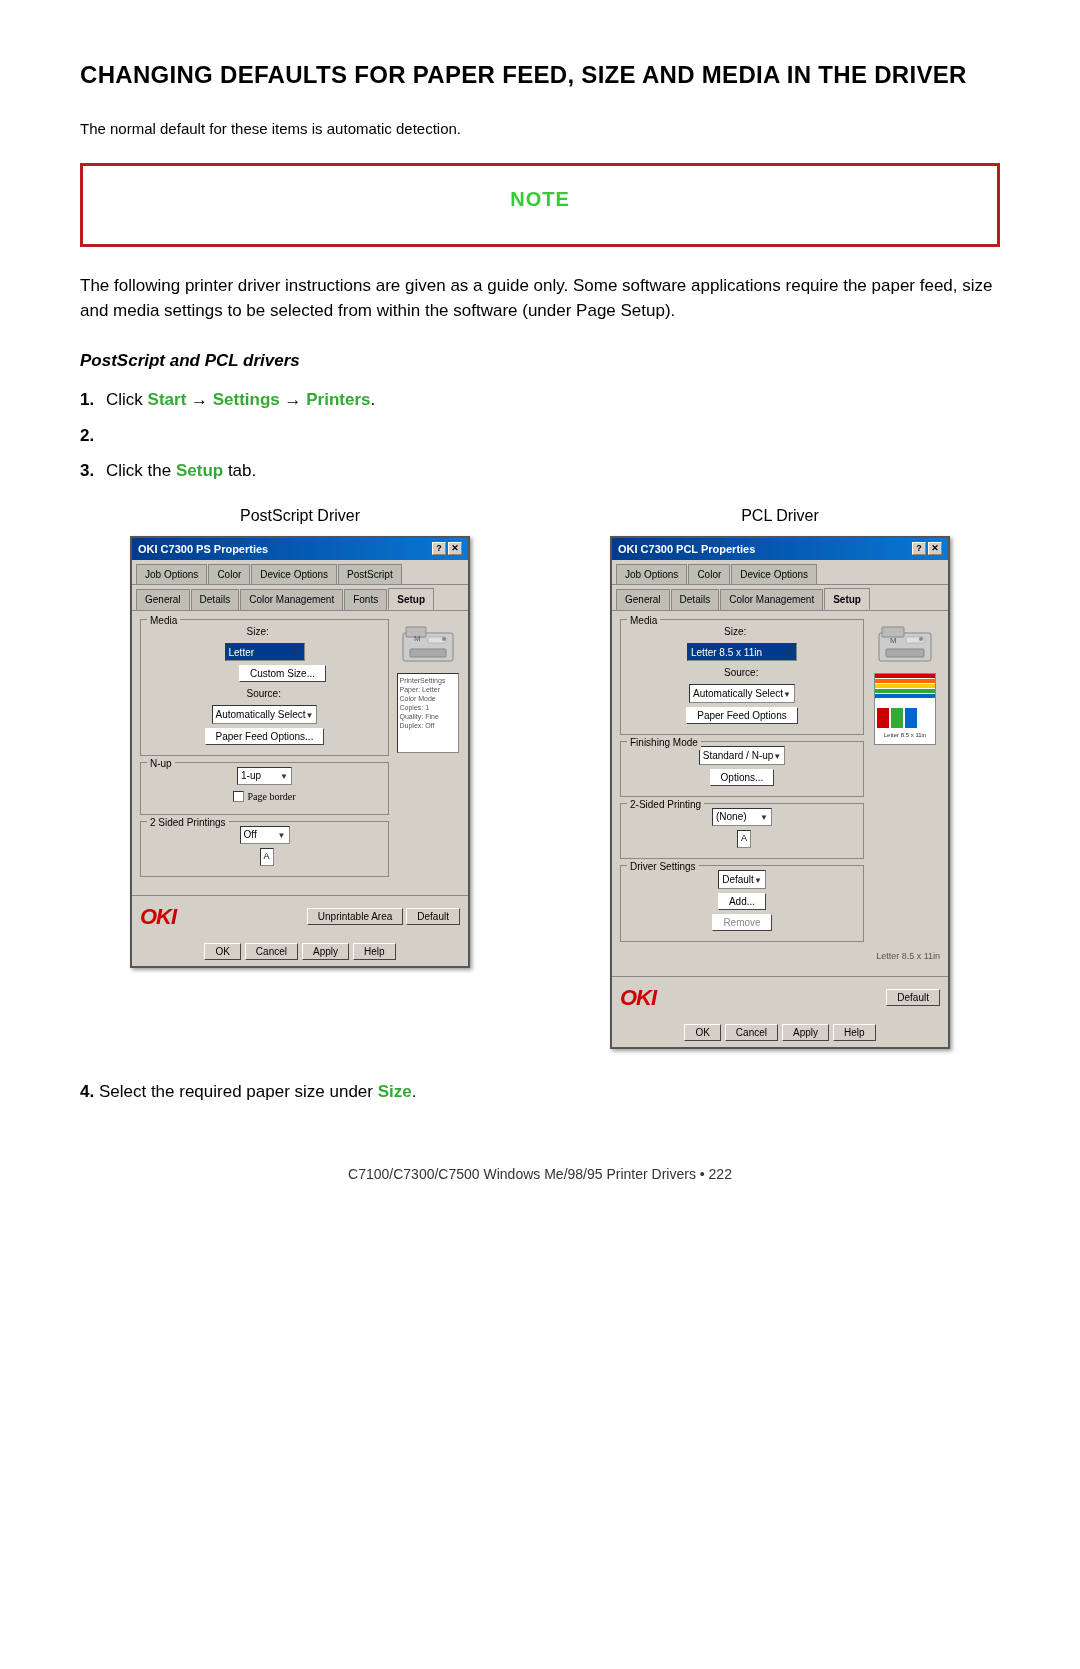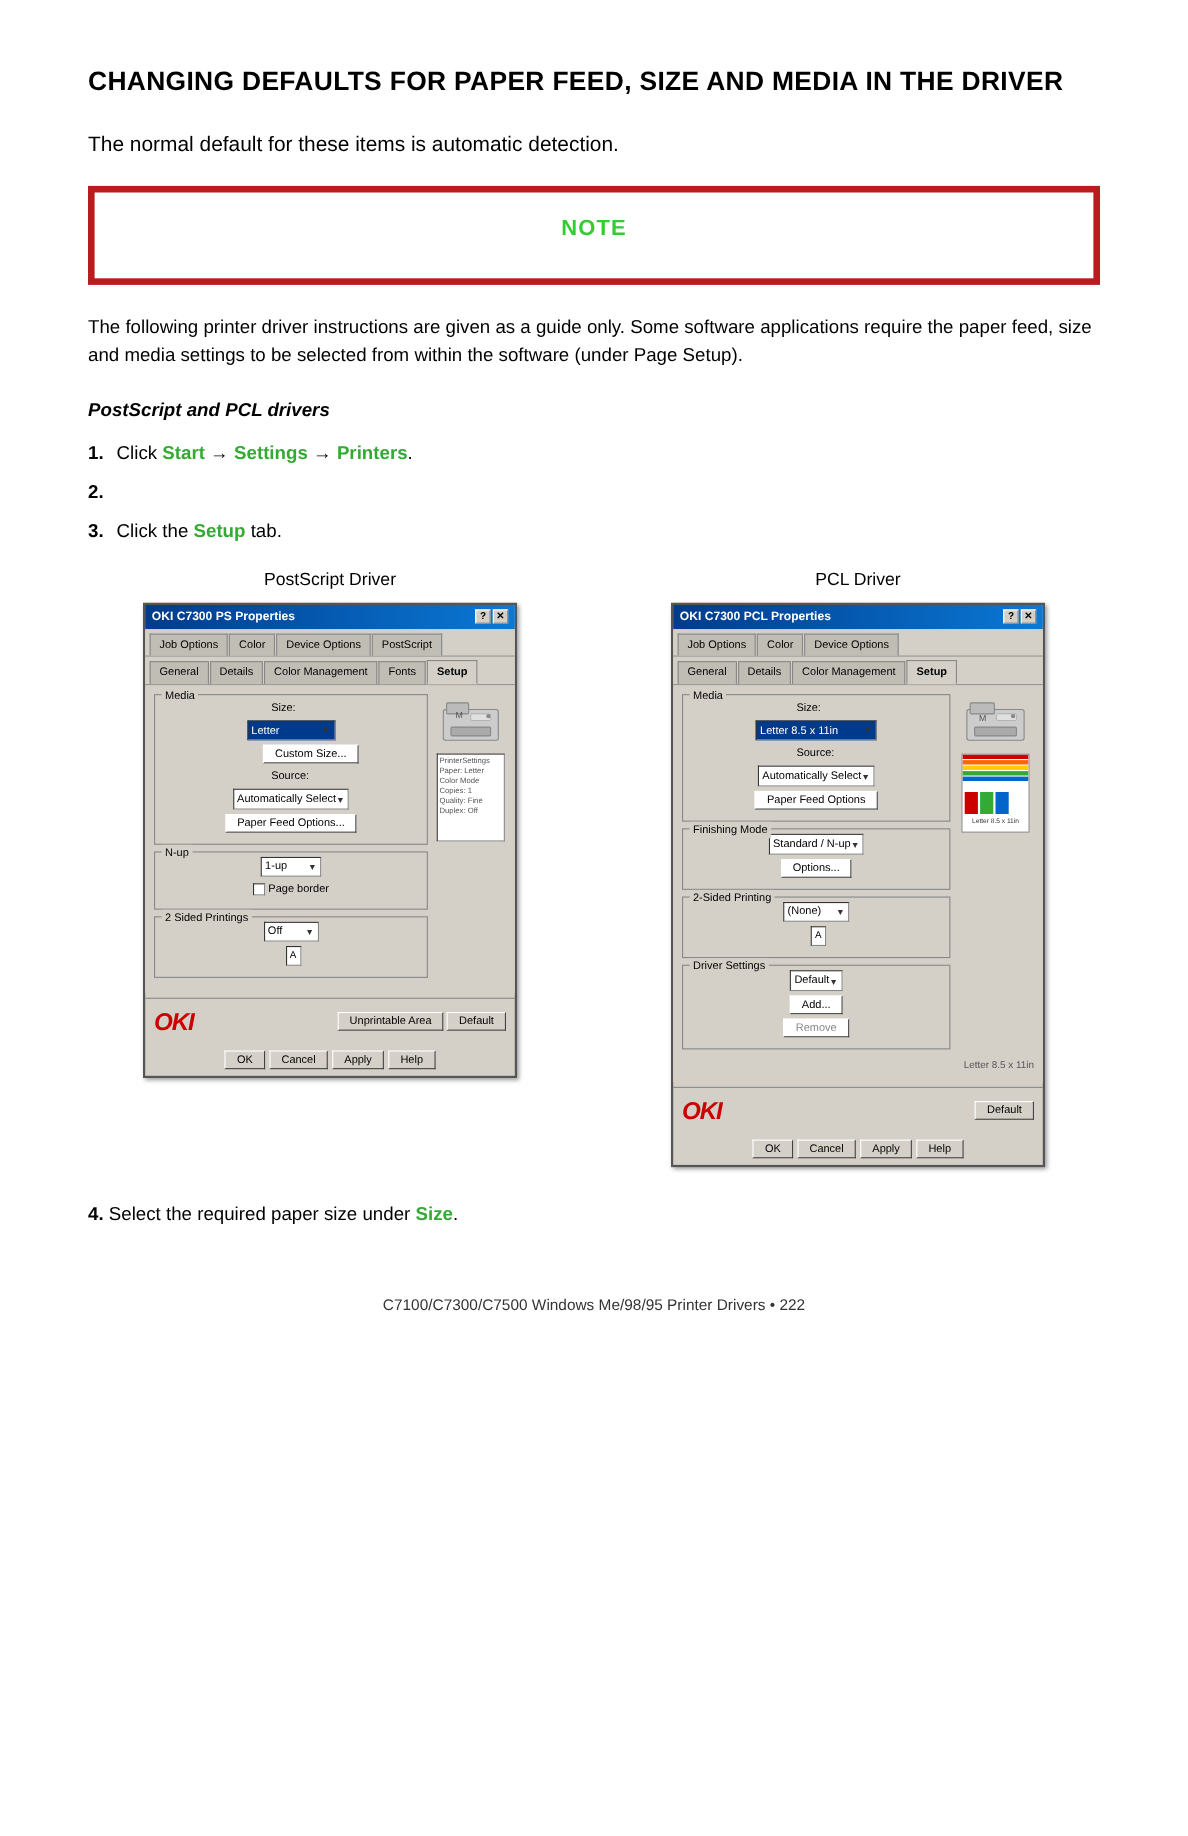--- a/index.html
+++ b/index.html
@@ -16,24 +16,24 @@
     h1.page-title {
       font-size: 24px;
       font-weight: 900;
       text-transform: uppercase;
       margin-bottom: 28px;
       line-height: 1.25;
       letter-spacing: 0.3px;
     }
     .intro-text {
       margin-bottom: 22px;
-      font-size: 19px;
+      font-size: 15px;
     }
     .note-box {
-      border: 6px solid #b91c1c;
+      border: 3px solid #b91c1c;
       padding: 18px 22px;
       margin-bottom: 26px;
     }
     .note-title {
       text-align: center;
       color: #33cc33;
       font-size: 20px;
       font-weight: 900;
       text-transform: uppercase;
       margin-bottom: 12px;
@@ -217,20 +217,21 @@
       border-right-color: #444;
       padding: 2px 10px;
       font-size: 10px;
       cursor: pointer;
     }
     .win-checkbox {
       display: flex;
       align-items: center;
       gap: 3px;
       font-size: 10px;
+      font-family: Liberation Serif, serif;
     }
     .win-checkbox-box {
       width: 11px;
       height: 11px;
       border: 1px inset #888;
       background: white;
       display: flex;
       align-items: center;
       justify-content: center;
     }

